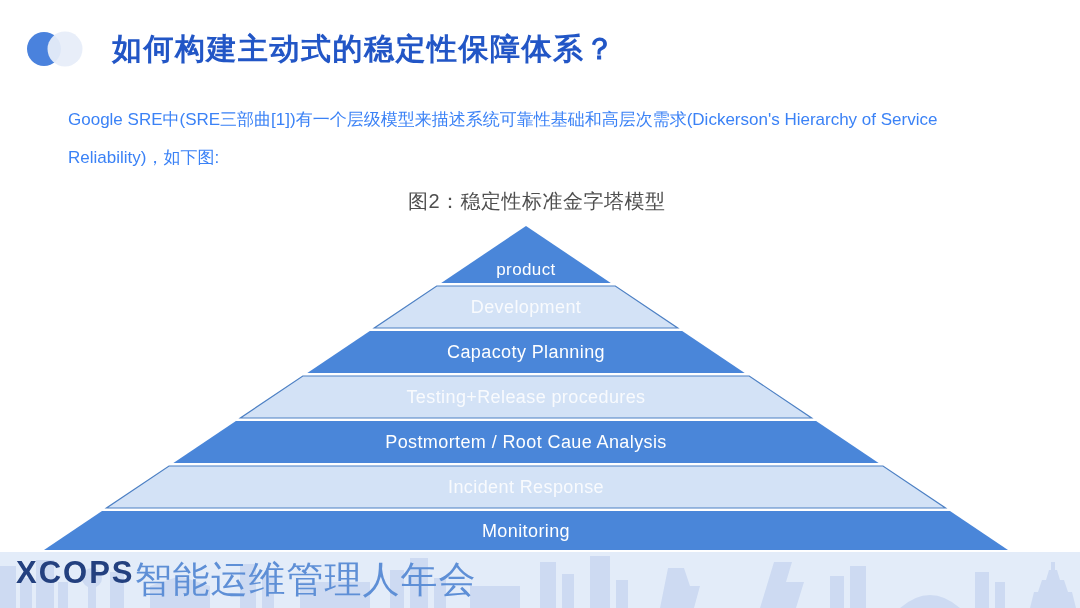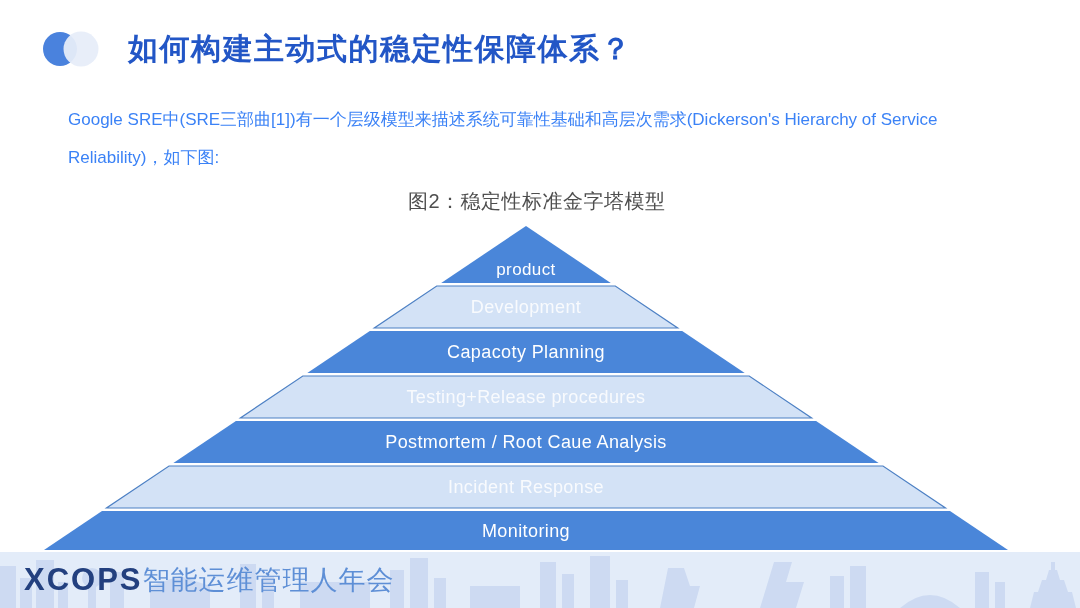--- a/index.html
+++ b/index.html
@@ -1,21 +1,21 @@
 <!DOCTYPE html>
 <html><head>
 <meta charset="utf-8">
 <style>
   html,body{margin:0;padding:0;background:#fff;}
   .slide{
     position:relative;width:1080px;height:608px;background:#ffffff;
     overflow:hidden;font-family:"Liberation Sans","DejaVu Sans",sans-serif;
   }
   
-  .title-row{position:absolute;left:42px;top:28px;display:flex;align-items:center;justify-content:flex-end;}
+  .title-row{position:absolute;left:26px;top:28px;display:flex;align-items:center;justify-content:flex-end;}
   .title-icon{width:58px;height:42px;flex:0 0 auto;}
   .page-title{
     margin:0 0 0 28px;font-size:30px;font-weight:bold;color:#2256c6;
     letter-spacing:1.5px;line-height:42px;
   }
   
   .body-text{
     position:absolute;left:68px;top:84px;width:948px;
     font-size:17px;line-height:38px;color:#3b82f6;
   }
@@ -36,27 +36,27 @@
   .lvl-label.small{font-size:17px;}
   .lvl-label.faint{opacity:0.85;}
   
   .footer{
     position:absolute;left:0;bottom:0;width:1080px;height:56px;
     background:#e3ecf9;overflow:hidden;
   }
   .skyline{position:absolute;left:0;bottom:0;width:1080px;height:56px;}
   .footer-brand{
     position:absolute;left:16px;top:50%;transform:translateY(-50%);
-    white-space:nowrap;display:flex;align-items:flex-start;margin-left:8px;
+    white-space:nowrap;display:flex;align-items:flex-start;
   }
   .brand-main{
     font-size:31px;font-weight:bold;color:#23407f;letter-spacing:2px;
   }
   .brand-suffix{
-    font-size:27px;font-weight:normal;color:#5e8fd6;letter-spacing:1px;font-family:Liberation Mono, monospace;
+    font-size:37px;font-weight:normal;color:#5e8fd6;letter-spacing:1px;font-family:Liberation Mono, monospace;
   }
 </style>
 </head>
 <body>
 
 <div class="slide">
 
   <div class="title-row">
     <svg class="title-icon" viewBox="0 0 58 42">
       <circle cx="18" cy="21" r="17" fill="#4a82dd"></circle>

